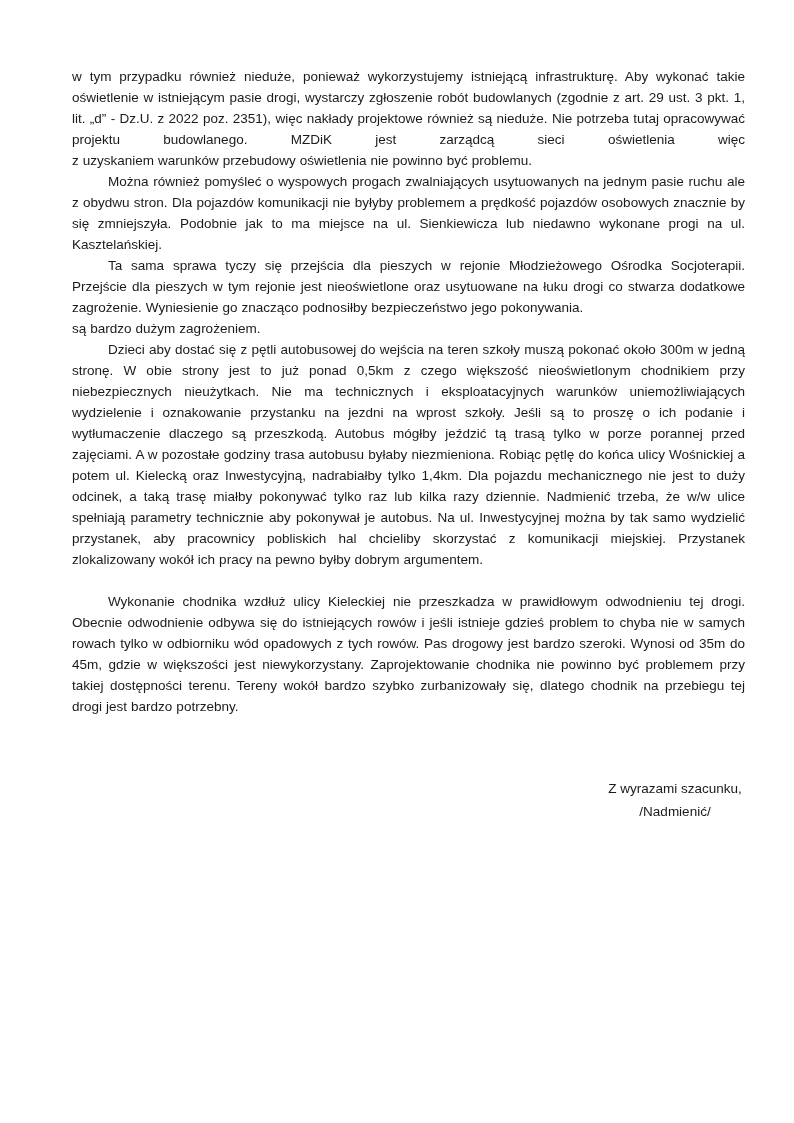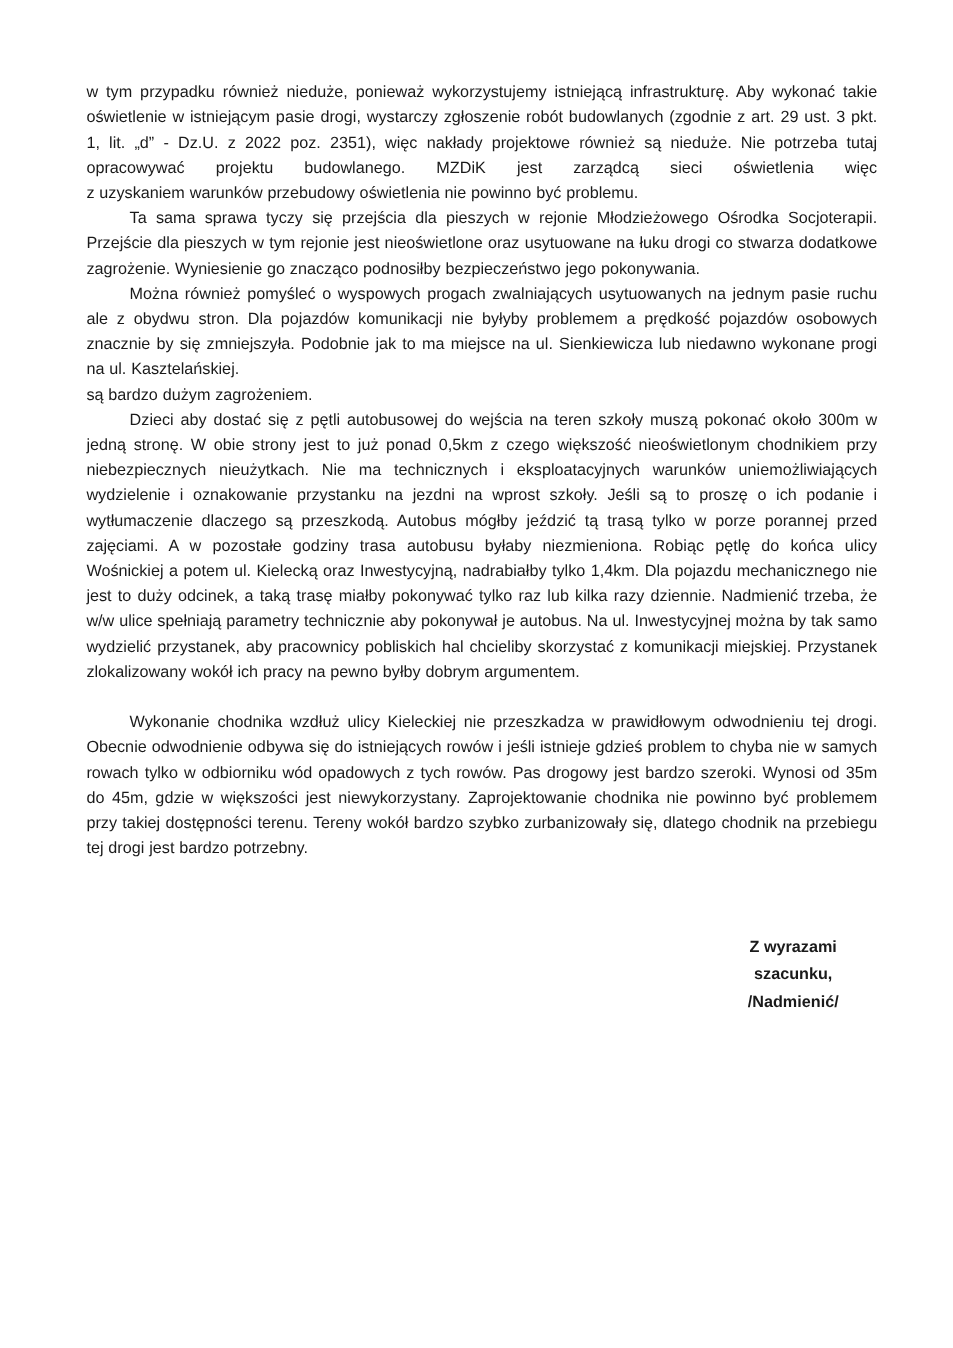--- a/index.html
+++ b/index.html
@@ -6,21 +6,21 @@
     margin: 0;
     padding: 0;
     background: #ffffff;
   }
   .page {
     position: relative;
     width: 794px;
     height: 1123px;
     box-sizing: border-box;
     background: #ffffff;
-    padding: 66px 63px 0 72px;
+    padding: 66px 49px 0 72px;
     font-family: "Liberation Sans", sans-serif;
     font-size: 13.5px;
     line-height: 21px;
     color: #1a1a1a;
     overflow: hidden;
   }
   p.seg {
     margin: 0;
     text-align: justify;
     word-spacing: 0.02em;
@@ -36,34 +36,33 @@
   }
   .closing {
     margin-top: 60px;
     margin-left: auto;
     width: 140px;
     text-align: center;
     line-height: 23px;
   }
   .closing p {
     margin: 0;
-    font-weight: bold;
   }
 </style>
 </head>
 <body>
 
 <div class="page">
 
   <p class="seg jall">w tym przypadku również nieduże, ponieważ wykorzystujemy istniejącą infrastrukturę. Aby wykonać takie oświetlenie w istniejącym pasie drogi, wystarczy zgłoszenie robót budowlanych (zgodnie z art. 29 ust. 3 pkt. 1, lit. „d” - Dz.U. z 2022 poz. 2351), więc nakłady projektowe również są nieduże. Nie potrzeba tutaj opracowywać projektu budowlanego. MZDiK jest zarządcą sieci oświetlenia więc</p>
   <p class="seg">z uzyskaniem warunków przebudowy oświetlenia nie powinno być problemu.</p>
 
+  <p class="seg indent">Można również pomyśleć o wyspowych progach zwalniających usytuowanych na jednym pasie ruchu ale z obydwu stron. Dla pojazdów komunikacji nie byłyby problemem a prędkość pojazdów osobowych znacznie by się  zmniejszyła. Podobnie jak to ma miejsce na ul. Sienkiewicza lub niedawno wykonane progi na ul. Kasztelańskiej.</p>
+
   <p class="seg indent">Ta sama sprawa tyczy się przejścia dla pieszych w rejonie Młodzieżowego Ośrodka Socjoterapii. Przejście dla pieszych w tym rejonie jest nieoświetlone oraz usytuowane na łuku drogi co stwarza dodatkowe zagrożenie. Wyniesienie go znacząco podnosiłby bezpieczeństwo jego pokonywania.</p>
-
-  <p class="seg indent">Można również pomyśleć o wyspowych progach zwalniających usytuowanych na jednym pasie ruchu ale z obydwu stron. Dla pojazdów komunikacji nie byłyby problemem a prędkość pojazdów osobowych znacznie by się  zmniejszyła. Podobnie jak to ma miejsce na ul. Sienkiewicza lub niedawno wykonane progi na ul. Kasztelańskiej.</p>
 
   <p class="seg">są bardzo dużym zagrożeniem.</p>
 
   <p class="seg indent">Dzieci aby dostać się z pętli autobusowej do wejścia na teren szkoły muszą pokonać około 300m w jedną stronę. W obie strony jest to już ponad 0,5km z czego większość nieoświetlonym chodnikiem przy niebezpiecznych nieużytkach. Nie ma technicznych i eksploatacyjnych warunków uniemożliwiających wydzielenie i oznakowanie przystanku na jezdni na wprost szkoły. Jeśli są to proszę o ich podanie i wytłumaczenie dlaczego są przeszkodą. Autobus mógłby jeździć tą trasą tylko w porze porannej przed zajęciami. A w pozostałe godziny trasa autobusu byłaby niezmieniona. Robiąc pętlę do końca ulicy Wośnickiej a potem ul. Kielecką oraz Inwestycyjną, nadrabiałby tylko 1,4km. Dla pojazdu mechanicznego nie jest to duży odcinek, a taką trasę miałby pokonywać tylko raz lub kilka razy dziennie. Nadmienić trzeba, że w/w ulice spełniają parametry technicznie aby pokonywał je autobus. Na ul. Inwestycyjnej można by tak samo wydzielić przystanek, aby pracownicy pobliskich hal chcieliby skorzystać z komunikacji miejskiej. Przystanek zlokalizowany wokół ich pracy na pewno byłby dobrym argumentem.</p>
 
   <div class="blank-line"></div>
 
   <p class="seg indent">Wykonanie chodnika wzdłuż ulicy Kieleckiej nie przeszkadza w prawidłowym odwodnieniu tej drogi. Obecnie odwodnienie odbywa się do istniejących rowów i jeśli istnieje gdzieś problem to chyba nie w samych rowach tylko w odbiorniku wód opadowych z tych rowów. Pas drogowy jest bardzo szeroki. Wynosi od 35m do 45m, gdzie w większości jest niewykorzystany. Zaprojektowanie chodnika nie powinno być problemem przy takiej dostępności terenu. Tereny wokół bardzo szybko zurbanizowały się, dlatego chodnik na przebiegu tej drogi jest bardzo potrzebny.</p>
 
   <div class="closing">

